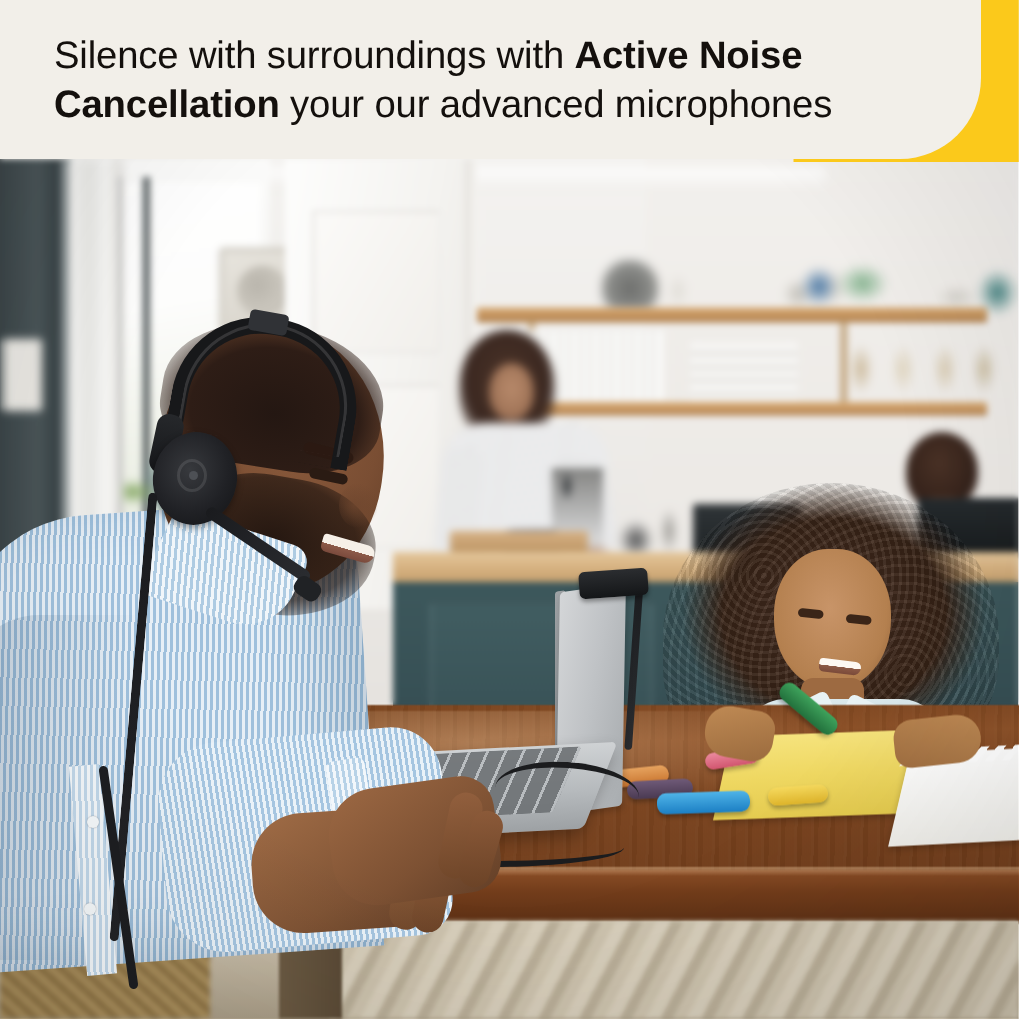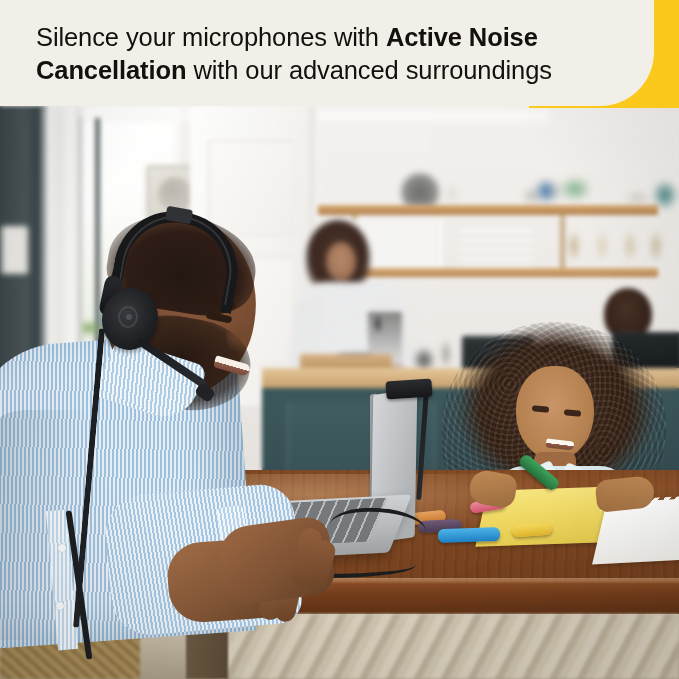--- a/index.html
+++ b/index.html
@@ -940,15 +940,15 @@
       <div class="hand-a-f2"></div>
     </div>
 
     <div class="vignette"></div>
   </div>
 
   <div class="banner-yellow"></div>
   <div class="banner-yellow-round"></div>
   <div class="banner-cream"></div>
 
-  <div class="headline" id="headline"><span>Silence your microphones with </span><b>Active Noise Cancellation</b><span> with our advanced surroundings</span></div>
+  <div class="headline" id="headline"><span>Silence with surroundings with </span><b>Active Noise Cancellation</b><span> your our advanced microphones</span></div>
 
 </div>
 
 </body></html>

